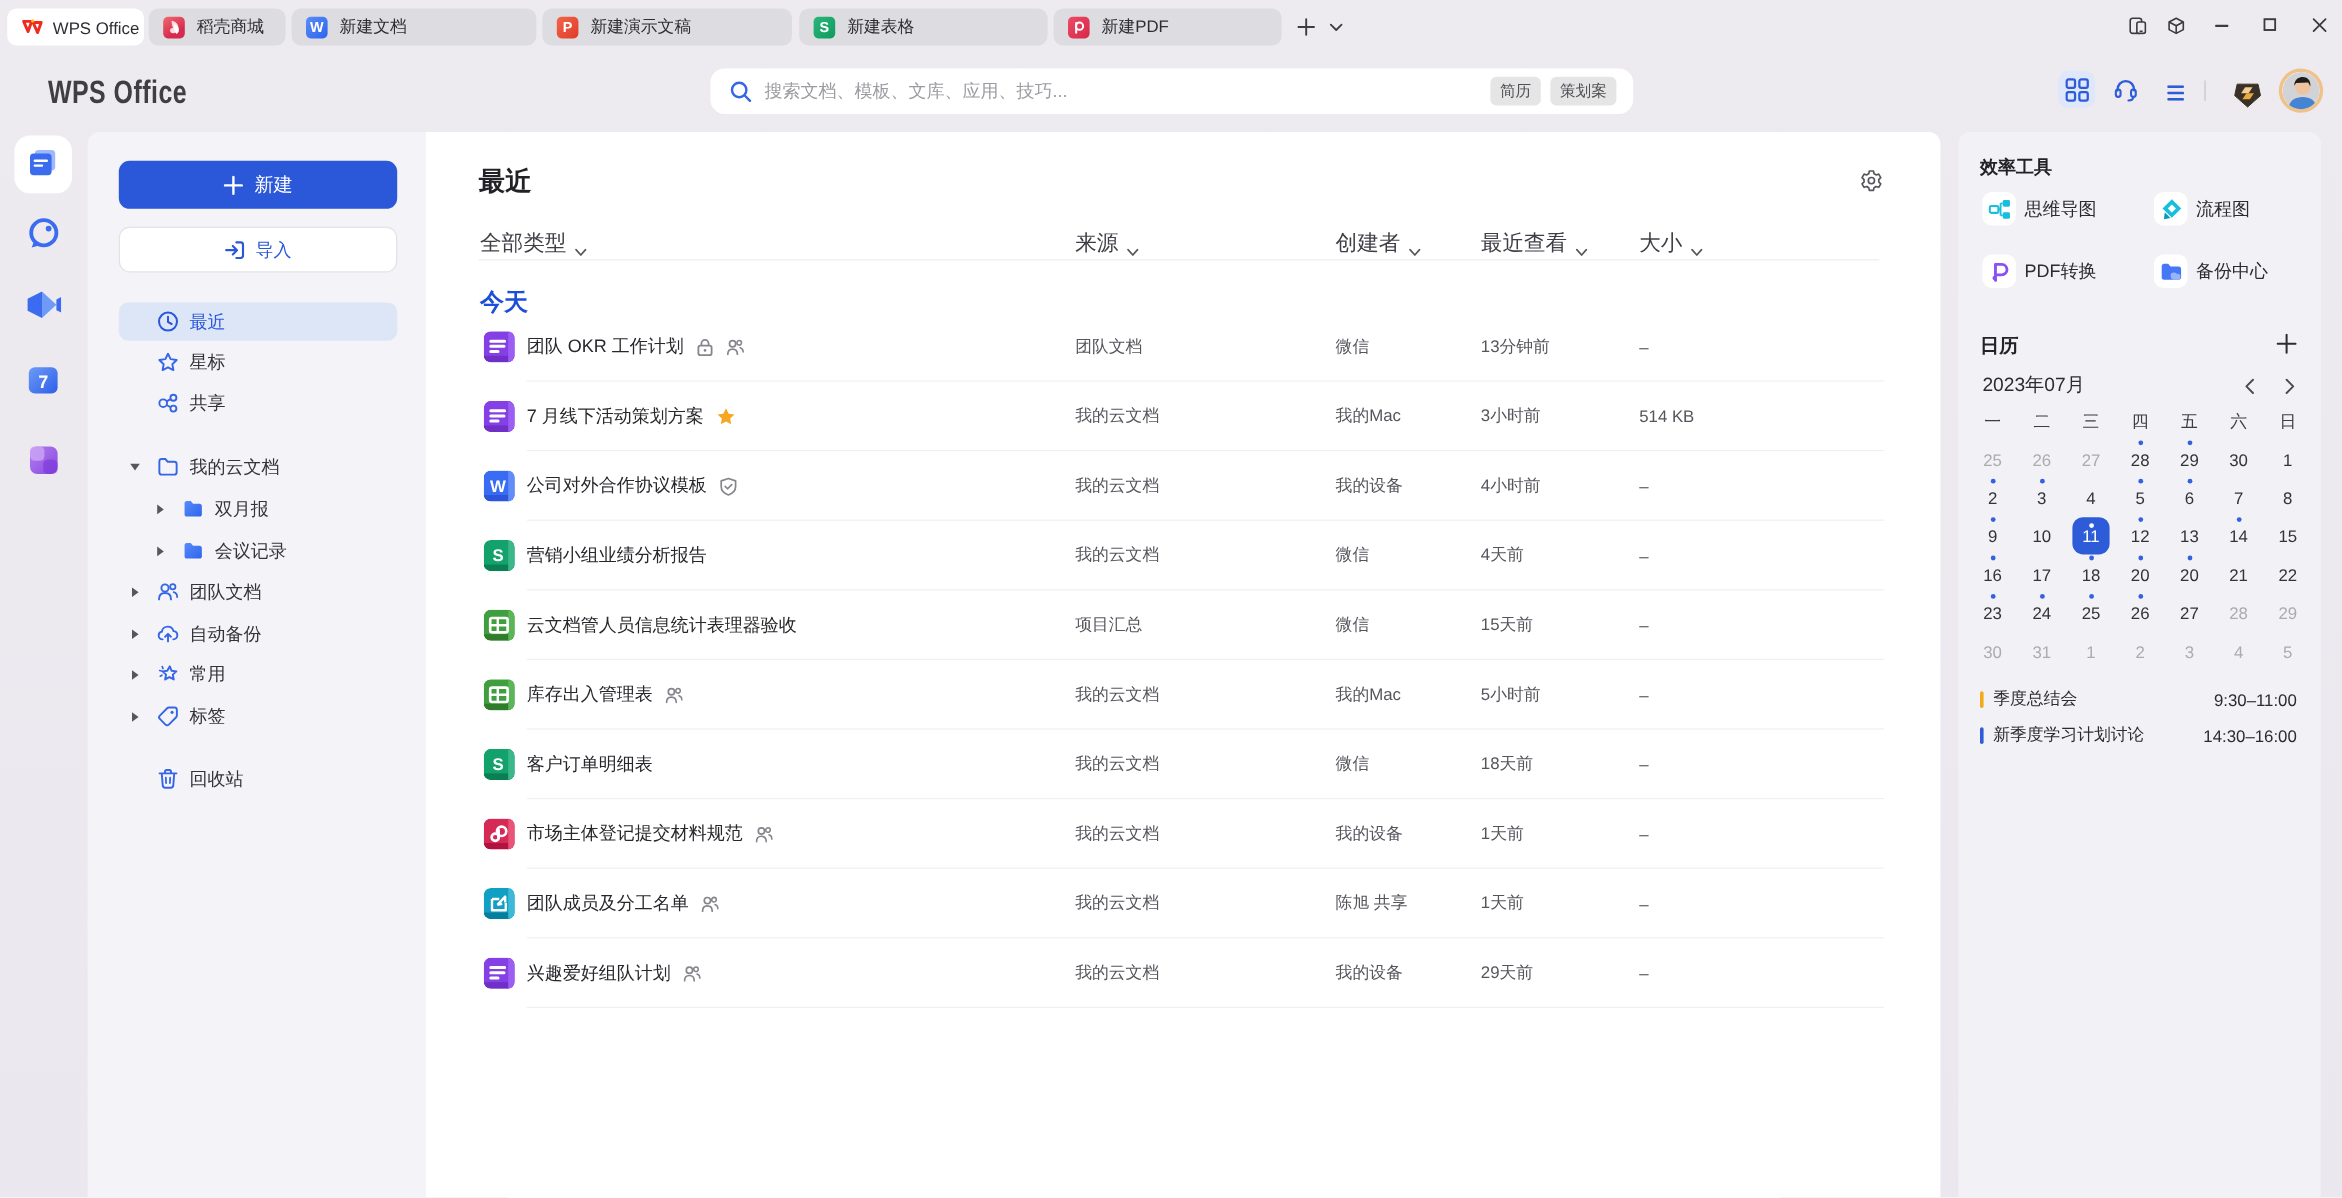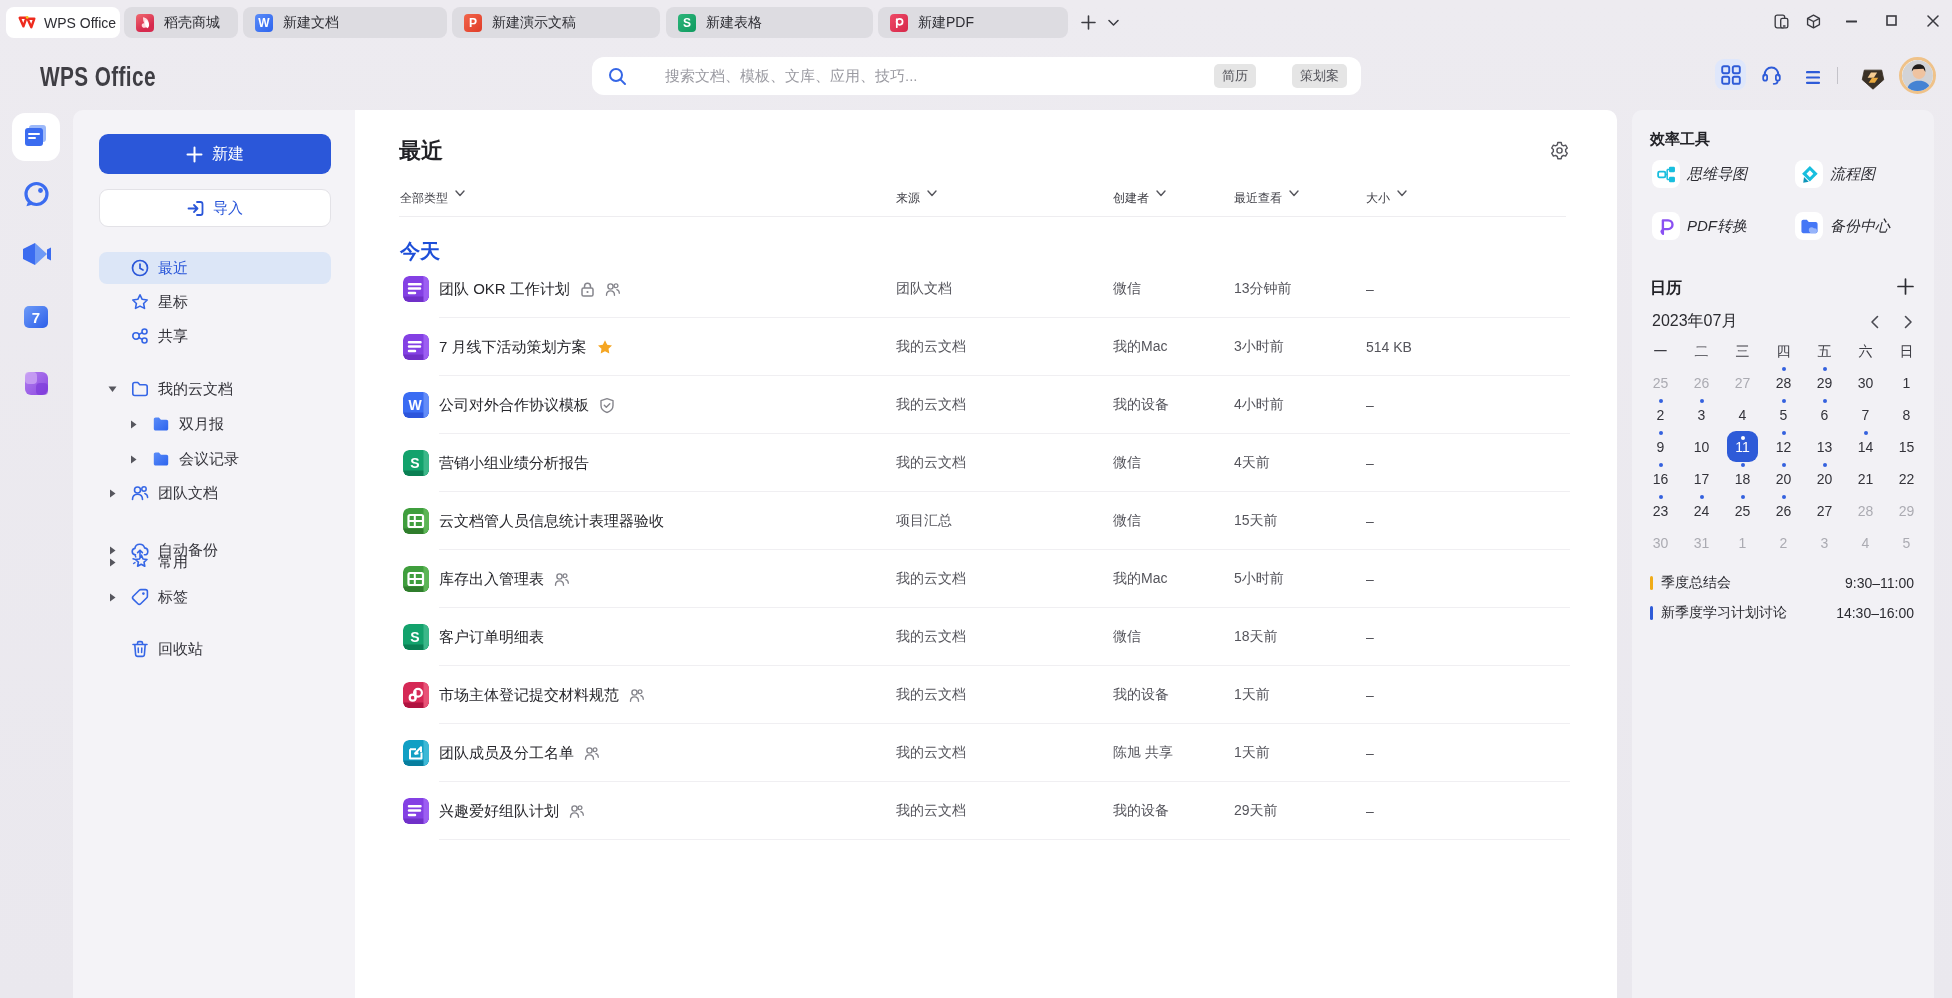--- a/index.html
+++ b/index.html
@@ -11,51 +11,51 @@
   color:#26262b;
 }
 .abs { position:absolute; }
 
 .tab { position:absolute; top:7px; height:31px; border-radius:8px; display:flex; align-items:center; font-size:14px; color:#2d2d33; }
 .tab.active { background:#fff; }
 .tab.gray { background:#dddce1; }
 .tabicon { width:18px; height:18px; border-radius:4px; margin:0 10px 0 12px; display:flex; align-items:center; justify-content:center; color:#fff; font-weight:bold; font-size:12px; flex:none; }
 
 #logo { position:absolute; left:40px; top:62px; font-size:27px; font-weight:bold; color:#3f3e44; letter-spacing:0.5px; transform:scaleX(0.77); transform-origin:left center; }
-#searchbar { position:absolute; left:592px; top:57px; width:769px; height:38px; background:#fff; border-radius:12px; display:flex; align-items:center;gap:28px; }
+#searchbar { position:absolute; left:592px; top:57px; width:769px; height:38px; background:#fff; border-radius:12px; display:flex; align-items:center; }
 #searchbar .ph { color:#9b9ba2; font-size:15px; margin-left:10px; }
 .stag { background:#e5e5e5; border-radius:5px; height:24px; line-height:24px; padding:0 8px; font-size:13px; color:#505057; margin-left:8px; }
 
 #sidebar { position:absolute; left:73px; top:110px; width:282px; height:888px; background:#f4f3f7; border-radius:10px 0 0 0; }
 #main { position:absolute; left:355px; top:110px; width:1262px; height:888px; background:#ffffff; border-radius:0 10px 0 0; }
 #rpanel { position:absolute; left:1632px; top:110px; width:302px; height:888px; background:#f2f1f5; border-radius:10px 10px 0 0; }
 
 .btn-new { position:absolute; left:26px; top:24px; width:232px; height:40px; background:#2b57d9; border-radius:9px; color:#fff; font-size:16px; display:flex; align-items:center; justify-content:center; }
 .btn-imp { position:absolute; left:26px; top:79px; width:232px; height:38px; background:#fff; border:1px solid #e3e2e7; border-radius:9px; color:#2b57d9; font-size:15px; display:flex; align-items:center; justify-content:center; }
 .nav { position:absolute; left:26px; width:232px; height:32px; display:flex; align-items:center; font-size:15px; color:#33333a; border-radius:8px; }
 .nav.sel { background:#dce6f7; color:#2b57d9; }
 .nav svg.ni { margin-left:32px; margin-right:9px; flex:none; }
 .nav .arr { position:absolute; left:9px; width:9px; }
 .nav .arr2 { position:absolute; left:30px; width:9px; }
 .nav.child svg.ni { margin-left:53px; }
 
 #main h1 { position:absolute; left:44px; top:26px; font-size:22px; color:#222226; }
-.filterrow { position:absolute; top:80px; font-size:12px; color:#3e3e45; display:flex; align-items:flex-start; }
+.filterrow { position:absolute; top:80px; font-size:18px; color:#3e3e45; display:flex; align-items:flex-end; }
 .hr { position:absolute; left:44px; right:51px; border-top:1px solid #eeedf0; }
 .today { position:absolute; left:45px; top:128px; font-size:20px; font-weight:bold; color:#1d4ed8; }
 .frow { position:absolute; left:0; width:100%; height:58px; }
 .ficon { position:absolute; left:48px; top:16px; width:26px; height:26px; border-radius:6px; }
 .fname { position:absolute; left:84px; top:50%; transform:translateY(-50%); font-size:15px; color:#27272c; display:flex; align-items:center; }
 .fmeta { position:absolute; top:50%; transform:translateY(-50%); font-size:14px; color:#55555c; }
 .c1 { left:541px; } .c2 { left:758px; } .c3 { left:879px; } .c4 { left:1011px; }
 .rowline { position:absolute; left:84px; right:47px; bottom:0; border-top:1px solid #f0eff2; }
 .badge { margin-left:10px; display:flex; align-items:center; }
 
 .rtitle { position:absolute; left:18px; font-size:15px; font-weight:bold; color:#222227; }
-.tool { position:absolute; display:flex; align-items:center; font-size:15px; color:#2b2b31;font-style:italic; }
+.tool { position:absolute; display:flex; align-items:center; font-size:15px; color:#2b2b31; }
 .toolbox { width:28px; height:28px; background:#fff; border-radius:8px; display:flex; align-items:center; justify-content:center; margin-right:7px; flex:none; }
 .cal-head { position:absolute; left:8px; width:287px; display:flex; }
 .cal-head span { width:41px; text-align:center; font-size:14px; color:#3c3c43; }
 .cal-row { position:absolute; left:8px; width:287px; display:flex; }
 .cal-row span { width:41px; text-align:center; font-size:14px; color:#33333a; position:relative; height:30px; line-height:30px; }
 .cal-row span.gy { color:#ababb2; }
 .cal-row span.dot::before { content:""; position:absolute; top:-1px; left:50%; margin-left:-2px; width:4px; height:4px; border-radius:50%; background:#3461de; }
 .cal-row span.sel { color:#fff; z-index:0; }
 .cal-row span.sel::after { content:""; position:absolute; left:5px; top:-1px; width:31px; height:31px; background:#2e5bd8; border-radius:9px; z-index:-1; }
 .cal-row span.sel::before { content:""; position:absolute; top:4px; left:50%; margin-left:-2px; width:4px; height:4px; border-radius:50%; background:#fff; z-index:1; }
@@ -281,21 +281,21 @@
         <path d="M1.5 0.5 L1.5 8.5 L7 4.5 Z" fill="#56565e"></path>
       </svg>
     <svg class="ni" width="18" height="18" viewBox="0 0 18 18">
         <circle cx="6.5" cy="6" r="3" stroke="#3566e6" stroke-width="1.6" fill="none"></circle>
         <path d="M1.5 15.5 C1.5 11.9 3.7 10.2 6.5 10.2 C9.3 10.2 11.5 11.9 11.5 15.5" stroke="#3566e6" stroke-width="1.6" fill="none" stroke-linecap="round"></path>
         <circle cx="13" cy="5" r="2.2" stroke="#3566e6" stroke-width="1.5" fill="none"></circle>
         <path d="M13.8 9.5 C15.6 10 16.6 11.5 16.6 13.5" stroke="#3566e6" stroke-width="1.5" fill="none" stroke-linecap="round"></path>
       </svg>
     团队文档
   </div>
-  <div class="nav" style="top:424px;">
+  <div class="nav" style="top:402px;">
     <svg class="arr" width="8" height="9" viewBox="0 0 8 9">
         <path d="M1.5 0.5 L1.5 8.5 L7 4.5 Z" fill="#56565e"></path>
       </svg>
     <svg class="ni" width="18" height="18" viewBox="0 0 18 18">
         <path d="M4.5 13.8 C2.6 13.8 1.2 12.4 1.2 10.6 C1.2 8.9 2.3 7.7 3.9 7.4 C4.2 5 6.2 3.2 8.8 3.2 C11.1 3.2 13 4.7 13.6 6.9 C15.4 7.1 16.8 8.5 16.8 10.4 C16.8 12.3 15.3 13.8 13.4 13.8" stroke="#3566e6" stroke-width="1.6" fill="none" stroke-linecap="round"></path>
         <path d="M9 15.5 V9.5 M6.6 11.6 L9 9.2 L11.4 11.6" stroke="#3566e6" stroke-width="1.6" fill="none" stroke-linecap="round" stroke-linejoin="round"></path>
       </svg>
     自动备份
   </div>
   <div class="nav" style="top:436px;">

